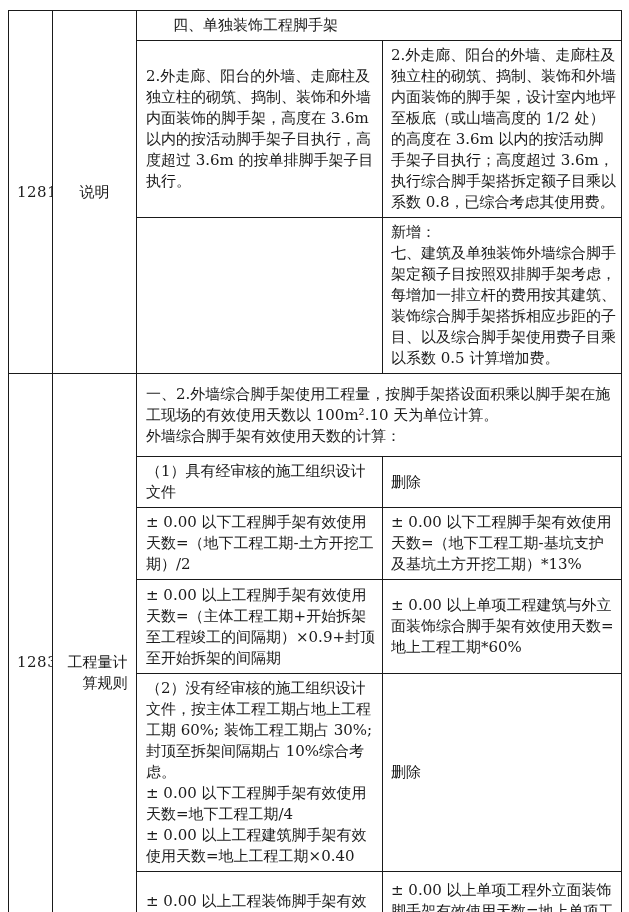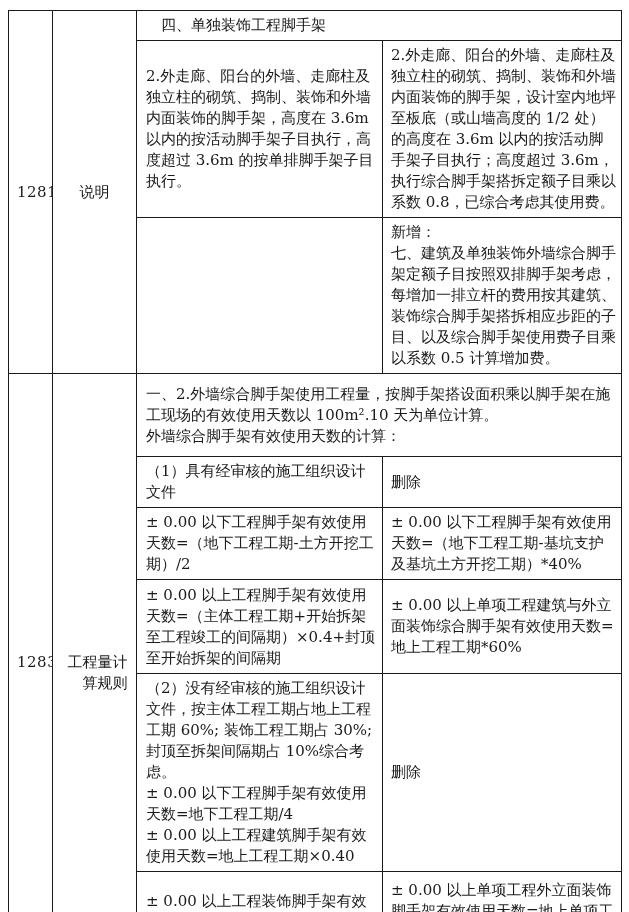--- a/index.html
+++ b/index.html
@@ -21,21 +21,21 @@
     font-size: 15px;
     line-height: 21px;
     vertical-align: middle;
     padding: 4px 8px;
     white-space: pre-wrap;
     overflow: hidden;
   }
   td.id-cell { text-align: left; font-family: "DejaVu Serif", serif; letter-spacing: 0.5px; }
   td.label-cell { text-align: center; }
   td.label-cell .label-inner { display: inline-block; text-align: right; max-width: 66px; }
-  td.section-header-cell { padding-left: 24px; vertical-align: middle; }
+  td.section-header-cell { padding-left: 36px; vertical-align: middle; }
   td.body-cell { padding-left: 9px; padding-right: 6px; margin-top: 8px; }
   td.right-cell { padding-left: 8px; padding-right: 4px; }
 </style>
 </head>
 <body>
 
 <table class="doc-table">
   <colgroup>
     <col style="width:44px">
     <col style="width:84px">
@@ -66,24 +66,24 @@
     </td>
     <td class="body-cell" colspan="2">一、2.外墙综合脚手架使用工程量，按脚手架搭设面积乘以脚手架在施工现场的有效使用天数以 100m².10 天为单位计算。
 外墙综合脚手架有效使用天数的计算：</td>
   </tr>
   <tr style="height:40px">
     <td class="body-cell">（1）具有经审核的施工组织设计文件</td>
     <td class="right-cell">删除</td>
   </tr>
   <tr style="height:63px">
     <td class="body-cell">± 0.00 以下工程脚手架有效使用天数=（地下工程工期-土方开挖工期）/2</td>
-    <td class="right-cell">± 0.00 以下工程脚手架有效使用天数=（地下工程工期-基坑支护及基坑土方开挖工期）*40%</td>
+    <td class="right-cell">± 0.00 以下工程脚手架有效使用天数=（地下工程工期-基坑支护及基坑土方开挖工期）*13%</td>
   </tr>
   <tr style="height:94px">
-    <td class="body-cell">± 0.00 以上工程脚手架有效使用天数=（主体工程工期+开始拆架至工程竣工的间隔期）×0.4+封顶至开始拆架的间隔期</td>
+    <td class="body-cell">± 0.00 以上工程脚手架有效使用天数=（主体工程工期+开始拆架至工程竣工的间隔期）×0.9+封顶至开始拆架的间隔期</td>
     <td class="right-cell">± 0.00 以上单项工程建筑与外立面装饰综合脚手架有效使用天数=地上工程工期*60%</td>
   </tr>
   <tr style="height:176px">
     <td class="body-cell">（2）没有经审核的施工组织设计文件，按主体工程工期占地上工程工期 60%; 装饰工程工期占 30%; 封顶至拆架间隔期占 10%综合考虑。
 ± 0.00 以下工程脚手架有效使用天数=地下工程工期/4
 ± 0.00 以上工程建筑脚手架有效使用天数=地上工程工期×0.40</td>
     <td class="right-cell">删除</td>
   </tr>
   <tr style="height:80px">
     <td class="body-cell">± 0.00 以上工程装饰脚手架有效使用天数=地上工程工期×0.15</td>

